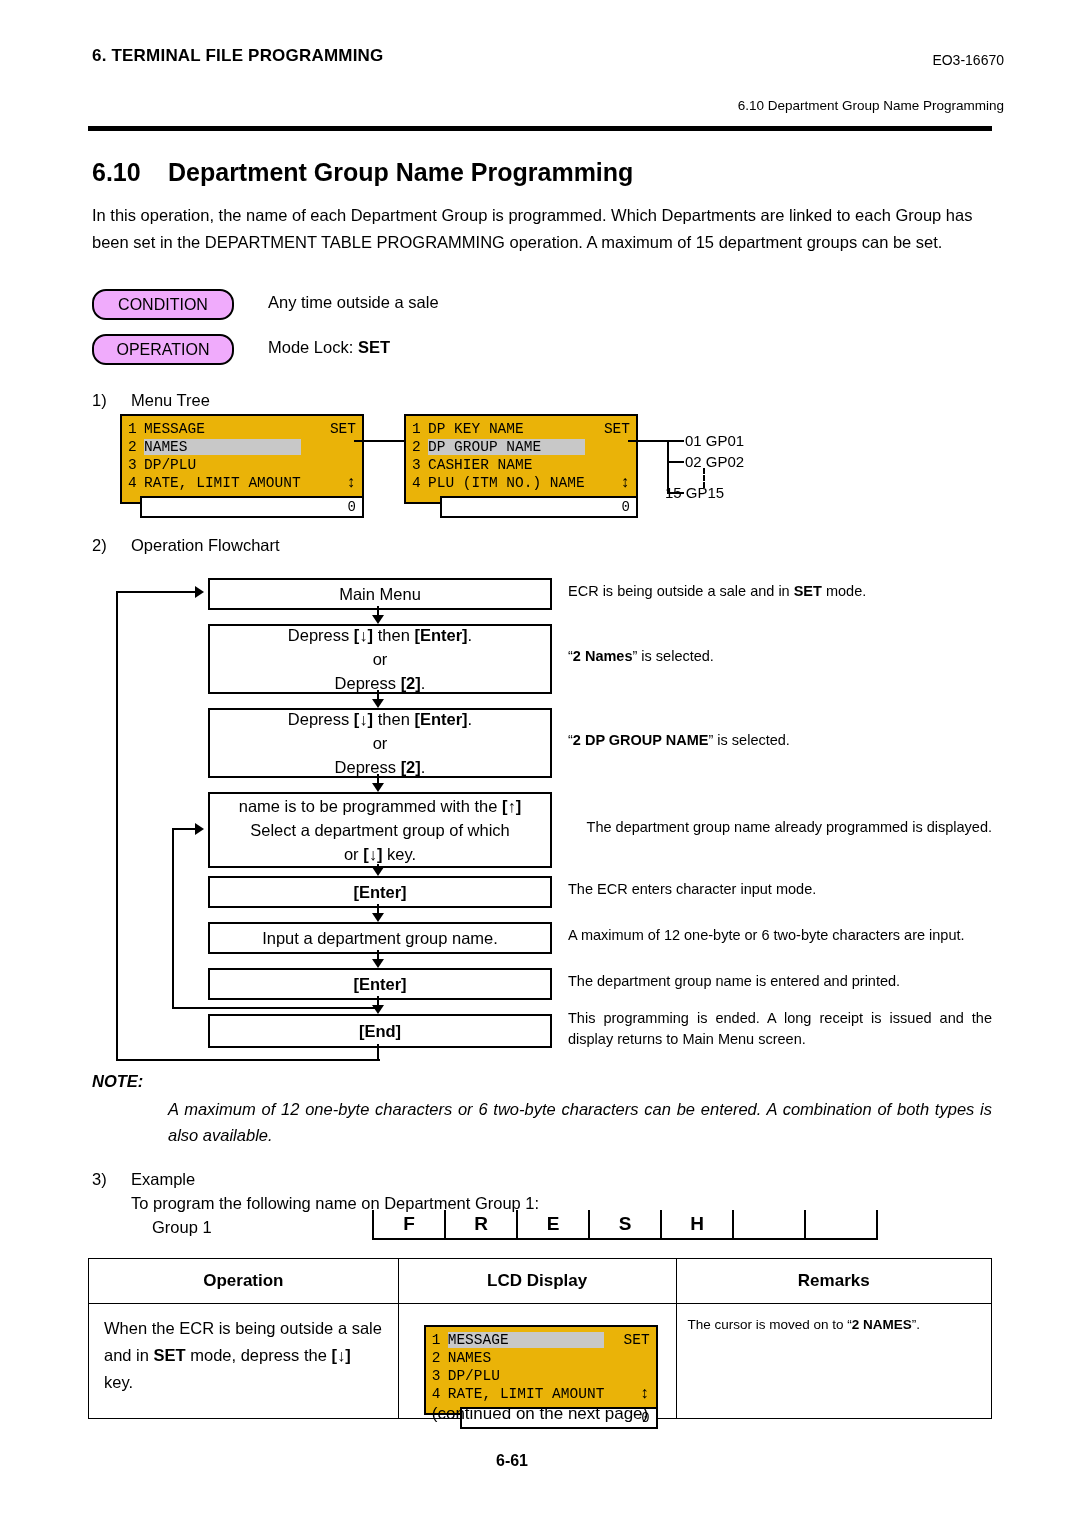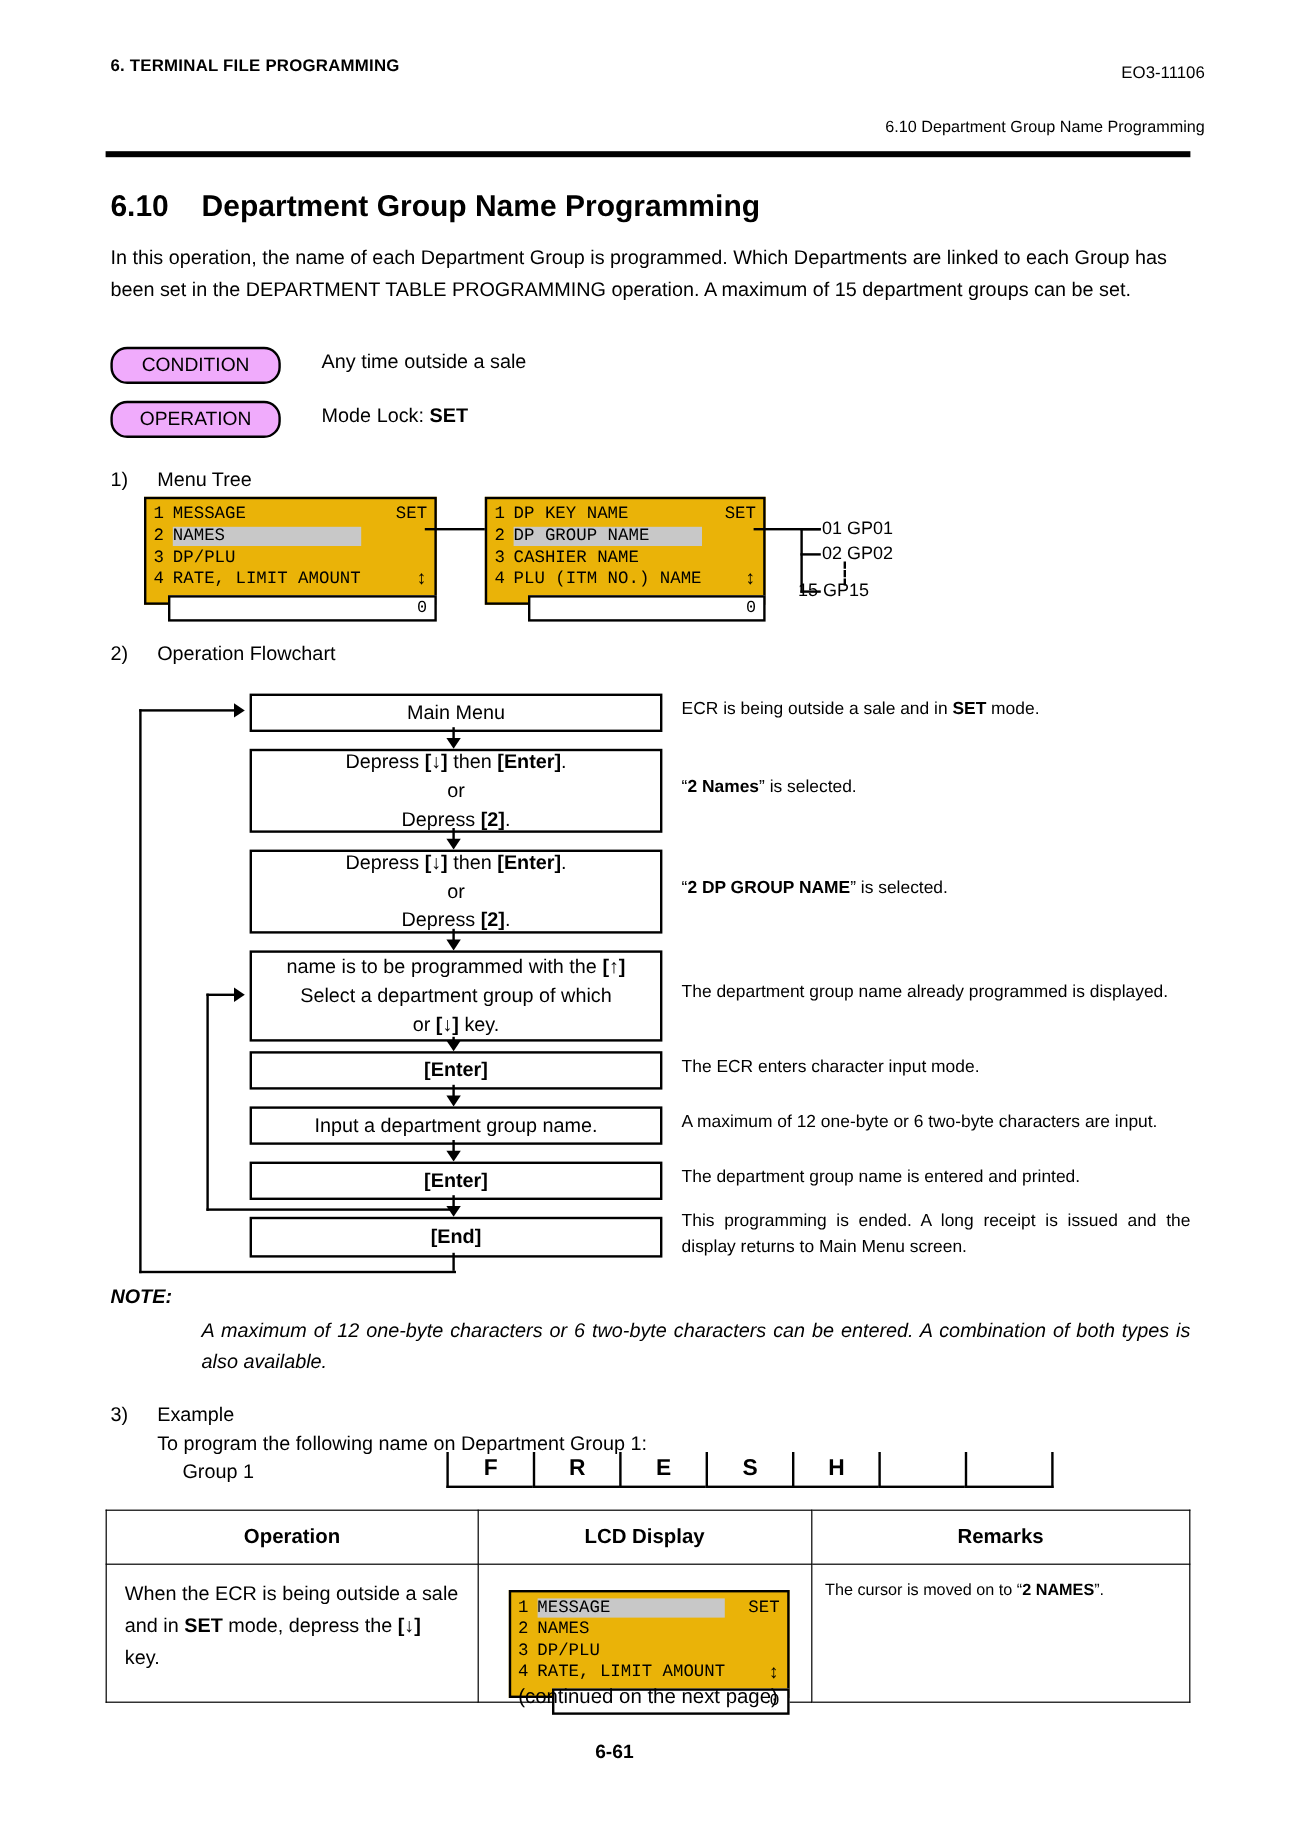--- a/index.html
+++ b/index.html
@@ -7,21 +7,21 @@
     width:1080px;height:1528px;
     background:#fff;
     font-family:"Liberation Sans", sans-serif;
     color:#000;
     position:relative;
     overflow:hidden;
   }
   .page{position:absolute;left:0;top:0;width:1080px;height:1528px;}
 
   
-  .hdr-left{position:absolute;left:92px;top:46px;font-size:14px;font-weight:bold;letter-spacing:.2px;}
+  .hdr-left{position:absolute;left:92px;top:46px;font-size:17px;font-weight:bold;letter-spacing:.2px;}
   .hdr-right{position:absolute;right:76px;top:52px;font-size:14px;}
   .hdr-sub{position:absolute;right:76px;top:98px;font-size:13.5px;}
   .rule{position:absolute;left:88px;top:126px;width:904px;height:5px;background:#000;}
 
   
   .sec-num{position:absolute;left:92px;top:158px;font-size:25px;font-weight:bold;}
   .sec-title{position:absolute;left:168px;top:158px;font-size:25px;font-weight:bold;}
   .intro{position:absolute;left:92px;top:202px;width:900px;font-size:16.5px;line-height:27px;}
 
   
@@ -81,21 +81,21 @@
   .pgno{position:absolute;left:0;top:1452px;width:1024px;text-align:center;font-size:16px;font-weight:bold;}
 
   b{font-weight:bold;}
 </style>
 </head>
 <body>
 
 <div class="page">
 
   <div class="hdr-left">6. TERMINAL FILE PROGRAMMING</div>
-  <div class="hdr-right">EO3-11106</div>
+  <div class="hdr-right">EO3-16670</div>
   <div class="hdr-sub">6.10 Department Group Name Programming</div>
   <div class="rule"></div>
 
   <div class="sec-num">6.10</div>
   <div class="sec-title">Department Group Name Programming</div>
   <div class="intro">In this operation, the name of each Department Group is programmed.  Which Departments are linked to each Group has been set in the DEPARTMENT TABLE PROGRAMMING operation.  A maximum of 15 department groups can be set.</div>
 
   <div class="pill" style="left:92px;top:289px;">CONDITION</div>
   <div class="pill-txt" style="left:268px;top:293px;">Any time outside a sale</div>
 
@@ -166,21 +166,21 @@
       <div class="rem" style="left: 568px; top: 730px; width: 424px;">“<b>2 DP GROUP NAME</b>” is selected.</div>
       <div class="v" style="left: 377px; top: 774px; height: 10px;"></div>
       <div class="arr-d" style="left: 372px; top: 783px;"></div>
       <div class="fbox" style="left: 208px; top: 792px; width: 340px; height: 72px;">
         <div class="inner">
           <div>name is to be programmed with the <b>[↑]</b></div>
           <div>Select a department group of which</div>
           <div>or <b>[↓]</b> key.</div>
         </div>
       </div>
-      <div class="rem" style="left: 568px; top: 817px; width: 424px;">The department group name already programmed is displayed.</div>
+      <div class="rem" style="left: 568px; top: 817px; width: 424px; text-align: right;">The department group name already programmed is displayed.</div>
       <div class="v" style="left: 377px; top: 864px; height: 4px;"></div>
       <div class="arr-d" style="left: 372px; top: 867px;"></div>
       <div class="fbox" style="left: 208px; top: 876px; width: 340px; height: 28px;">
         <div class="inner">
           <div style="font-weight: bold;"><b>[Enter]</b></div>
         </div>
       </div>
       <div class="rem" style="left: 568px; top: 879px; width: 424px;">The ECR enters character input mode.</div>
       <div class="v" style="left: 377px; top: 904px; height: 10px;"></div>
       <div class="arr-d" style="left: 372px; top: 913px;"></div>

